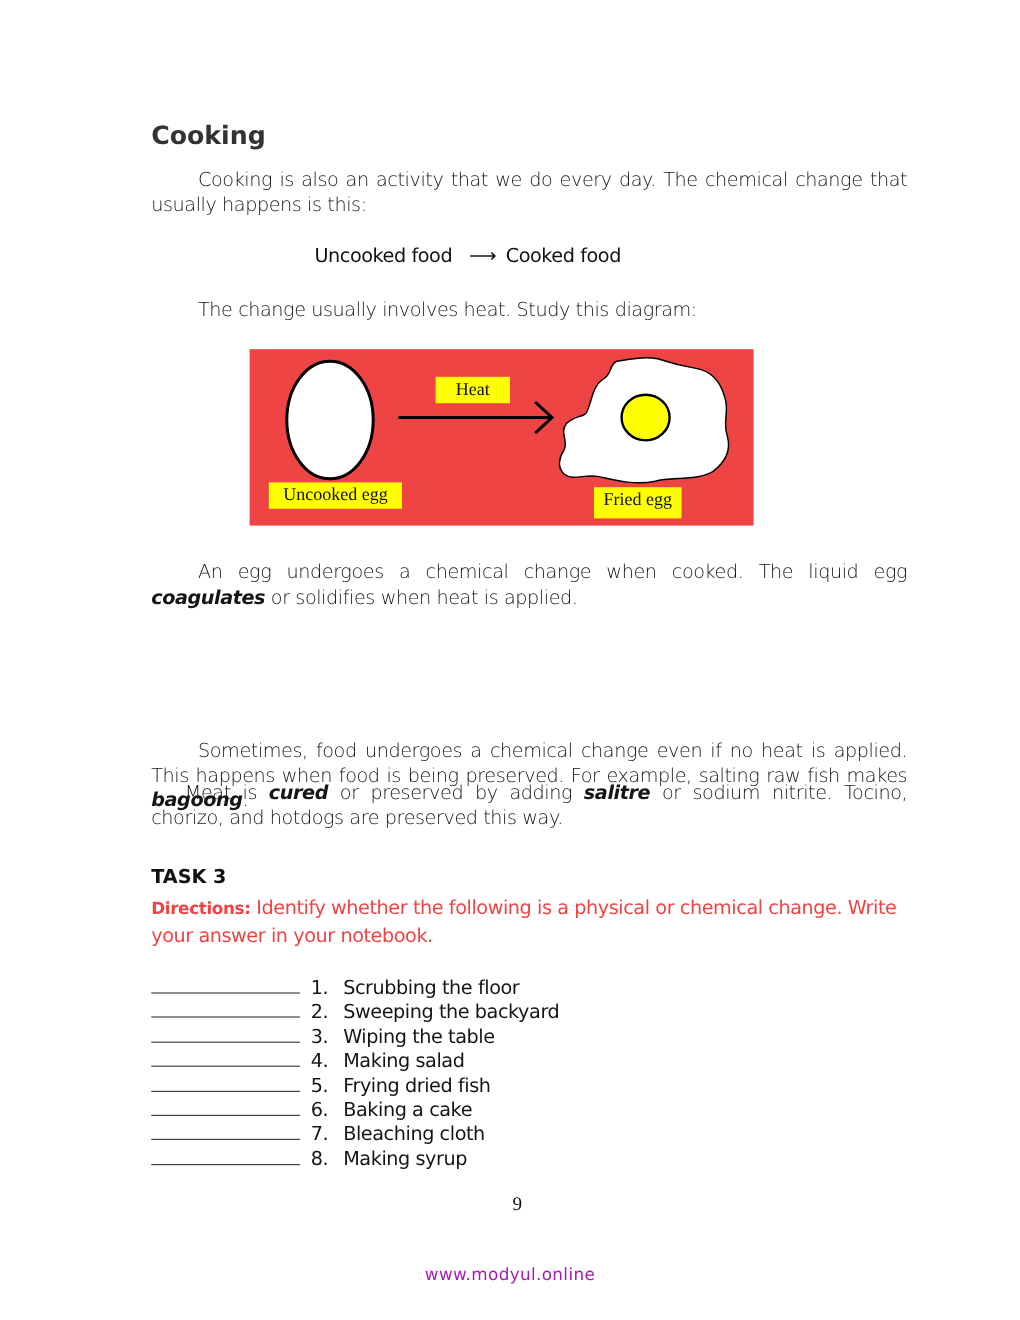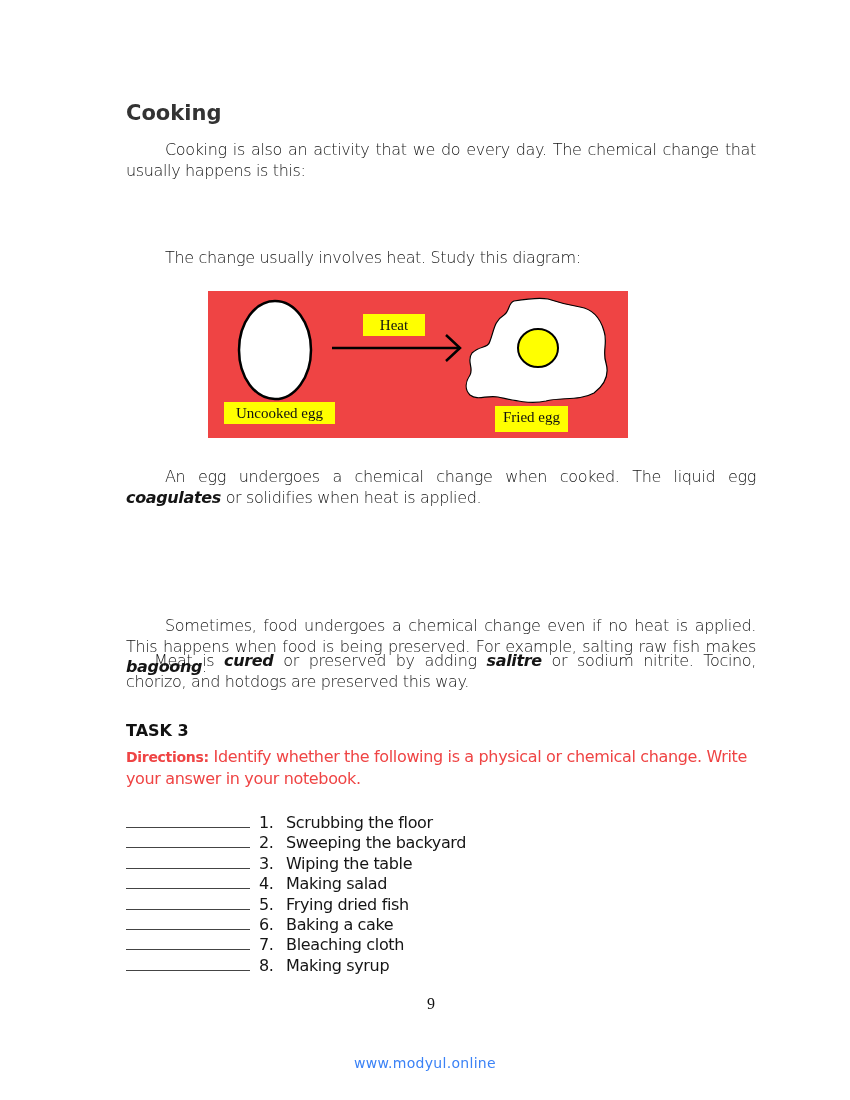--- a/index.html
+++ b/index.html
@@ -22,31 +22,34 @@
   .task-title { position: absolute; left: 126px; top: 721px; font-size: 16px; font-weight: bold; color: #111;
                 font-family: "DejaVu Sans", sans-serif; }
   .directions { position: absolute; left: 126px; top: 746px; width: 630px; font-size: 16px; line-height: 21px;
                 letter-spacing: -0.35px; color: #ef4444; }
   .directions .dl { font-weight: bold; font-size: 14px; letter-spacing: -0.3px; }
   .list { position: absolute; left: 126px; top: 813px; width: 500px; }
   .item { height: 20.4px; display: flex; align-items: baseline; font-size: 16px; letter-spacing: -0.35px; color: #151515; }
   .blank { display: inline-block; width: 124px; border-bottom: 1px solid #444; height: 14px; margin-right: 9px; }
   .num { display: inline-block; width: 27px; }
   .pagenum { position: absolute; left: 0; width: 862px; top: 995px; text-align: center; font-family: "Liberation Serif", serif; font-size: 16px; color: #111; }
-  .watermark { position: absolute; left: 0; width: 850px; top: 1055px; text-align: center; font-size: 14px; color: #3b82f6; letter-spacing: 0.3px; }
+  .watermark { position: absolute; left: 0; width: 850px; top: 1055px; text-align: center; font-size: 14px; color: #a21caf; letter-spacing: 0.3px; }
 </style>
 </head>
 <body>
 
 <div class="page">
 
   <div class="h1">Cooking</div>
 
   <div class="para indent" style="top:140px;">Cooking is also an activity that we do every day.  The chemical change that usually happens is this:</div>
 
+  <div class="eq">
+    <span>Uncooked food</span><span class="arrow">⟶</span><span>Cooked food</span>
+  </div>
 
   <div class="para indent" style="top:248px;">The change usually involves heat.   Study this diagram:</div>
 
   <div class="diagram">
     <svg width="420" height="147" viewBox="0 0 420 147">
       <ellipse cx="67" cy="59" rx="36" ry="49" fill="#ffffff" stroke="#000" stroke-width="2.5"></ellipse>
       <line x1="124" y1="57" x2="252" y2="57" stroke="#000" stroke-width="2.5"></line>
       <polyline points="238,44 252,57 238,70" fill="none" stroke="#000" stroke-width="2.5"></polyline>
       <path d="M306,10 C318,8 330,6 340,8 C352,12 360,14 372,16 C384,18 392,26 396,40 C400,52 394,60 398,72 C402,86 394,96 386,102 C372,110 352,106 338,110 C320,114 300,108 290,106 C278,104 270,110 262,104 C256,98 258,90 262,84 C266,76 258,70 264,62 C272,54 280,58 282,50 C286,40 286,30 296,24 C302,20 300,12 306,10 Z" fill="#ffffff" stroke="#000" stroke-width="1.2"></path>
       <ellipse cx="330" cy="57" rx="20" ry="19" fill="#ffff00" stroke="#000" stroke-width="2"></ellipse>

